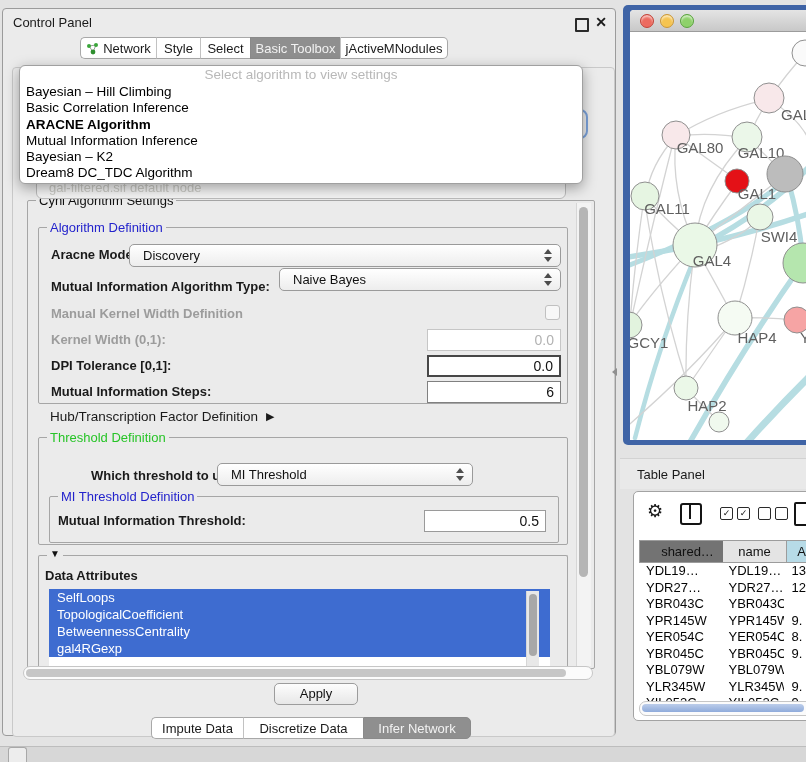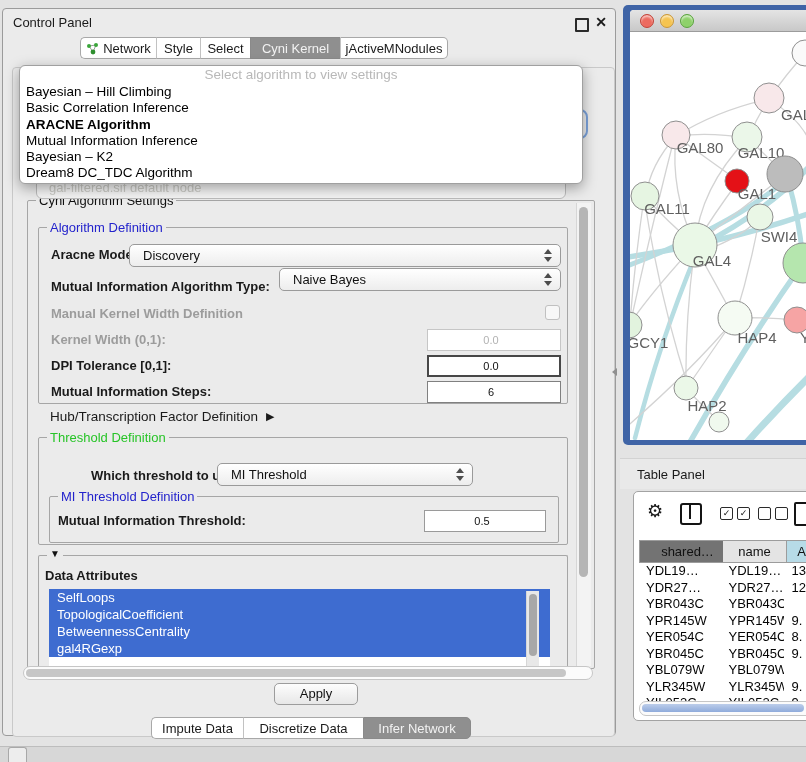--- a/index.html
+++ b/index.html
@@ -29,21 +29,21 @@
   .group{border:1px solid #a6a6a6;border-radius:2px;text-decoration:underline;}
   .gtitle{position:absolute;top:-8px;left:8px;background:#ebebeb;padding:0 3px;font-size:13px;white-space:nowrap;}
   .blue{color:#2323cc;} .green{color:#27c427;}
   .lbl{position:absolute;font-weight:bold;color:#1a1a1a;white-space:nowrap;}
   .lbl.dis{color:#9c9c9c;}
   .combo{position:absolute;box-sizing:border-box;height:23px;border:1px solid #9a9a9a;border-radius:5px;background:linear-gradient(#ffffff,#ededed);display:flex;align-items:center;padding:0 8px 0 13px;}
   .combo .ctext{flex:1;font-size:13px;color:#111;}
   .stepper{width:9px;display:flex;flex-direction:column;align-items:center;gap:3px;}
   .tri-up{width:0;height:0;border-left:4px solid transparent;border-right:4px solid transparent;border-bottom:5px solid #4d4d4d;}
   .tri-dn{width:0;height:0;border-left:4px solid transparent;border-right:4px solid transparent;border-top:5px solid #4d4d4d;}
-  .field{position:absolute;box-sizing:border-box;height:22px;background:#fff;text-align:center;padding-right:6px;line-height:20px;font-size:11px;}
+  .field{position:absolute;box-sizing:border-box;height:22px;background:#fff;text-align:right;padding-right:6px;line-height:20px;font-size:14px;}
   .checkbox{position:absolute;width:13px;height:13px;border:1px solid #c0c0c0;border-radius:3px;background:#f7f7f7;}
   .vscroll{position:absolute;background:#f3f3f3;border-left:1px solid #d6d6d6;}
   .vthumb{position:absolute;background:#b5b5b5;border-radius:5px;}
   .hscroll{position:absolute;background:#fbfbfb;border:1px solid #c6c6c6;border-radius:7px;}
   .hthumb{position:absolute;background:#c6c6c6;border-radius:4px;}
   .attr-list{position:absolute;background:#fff;overflow:hidden;}
   .attr-item{height:17px;line-height:17px;background:#3e6cd0;color:#fff;padding-left:8px;font-size:13px;white-space:nowrap;}
   #apply-btn{left:271px;top:674px;width:84px;height:22px;box-sizing:border-box;border:1px solid #9c9c9c;border-radius:5px;background:linear-gradient(#fdfdfd,#e7e7e7);text-align:center;line-height:20px;font-size:13px;color:#111;}
   .expander{position:absolute;font-size:13.5px;color:#1a1a1a;display:flex;align-items:center;gap:8px;}
   .tri-right{font-size:11px;}
@@ -93,21 +93,21 @@
           </svg>
           <span>Network</span>
         </div>
         <div class="seg" style="width: 44px;">
           <span>Style</span>
         </div>
         <div class="seg" style="width: 50px;">
           <span>Select</span>
         </div>
         <div class="seg sel" style="width: 90px;">
-          <span>Cyni Kernel</span>
+          <span>Basic Toolbox</span>
         </div>
         <div class="seg last" style="width: 108px;">
           <span>jActiveMNodules</span>
         </div>
       </div>
 
     <div class="abs content-frame"></div>
 
     <div class="abs" id="focus-sliver"></div>
     <div class="abs" id="bg-combo">gal-filtered.sif default node</div>

